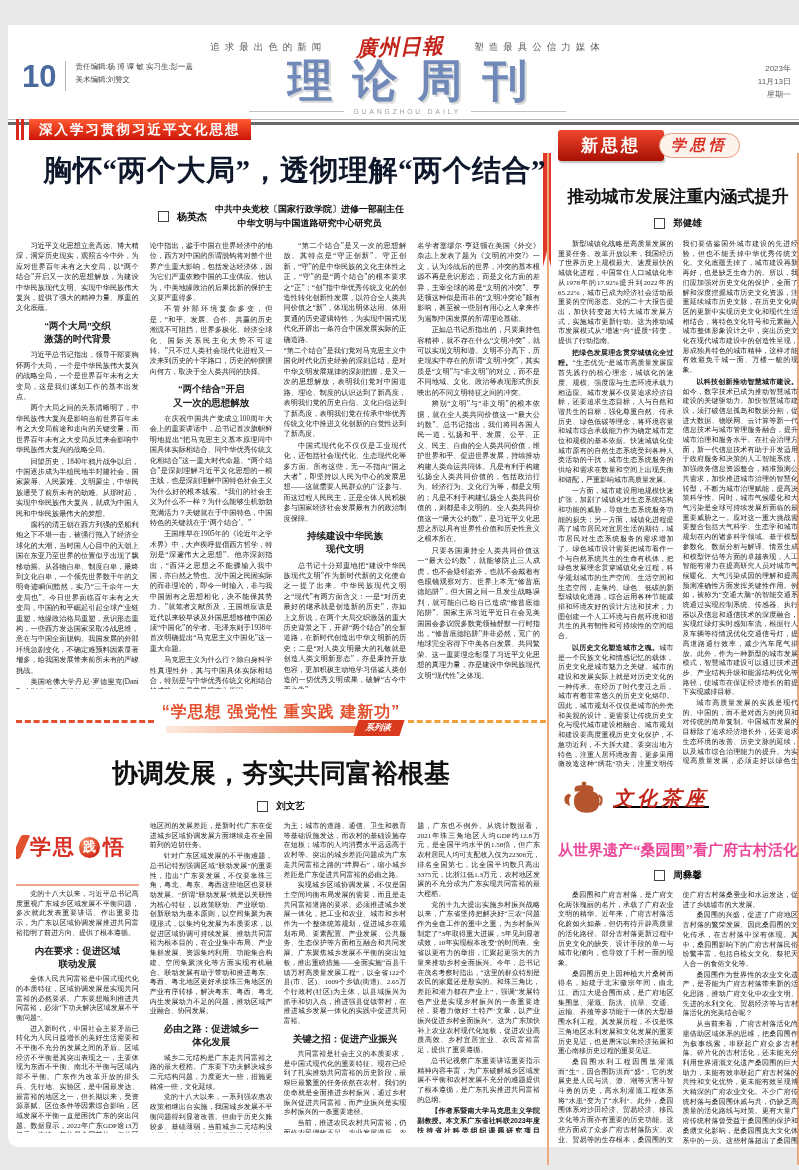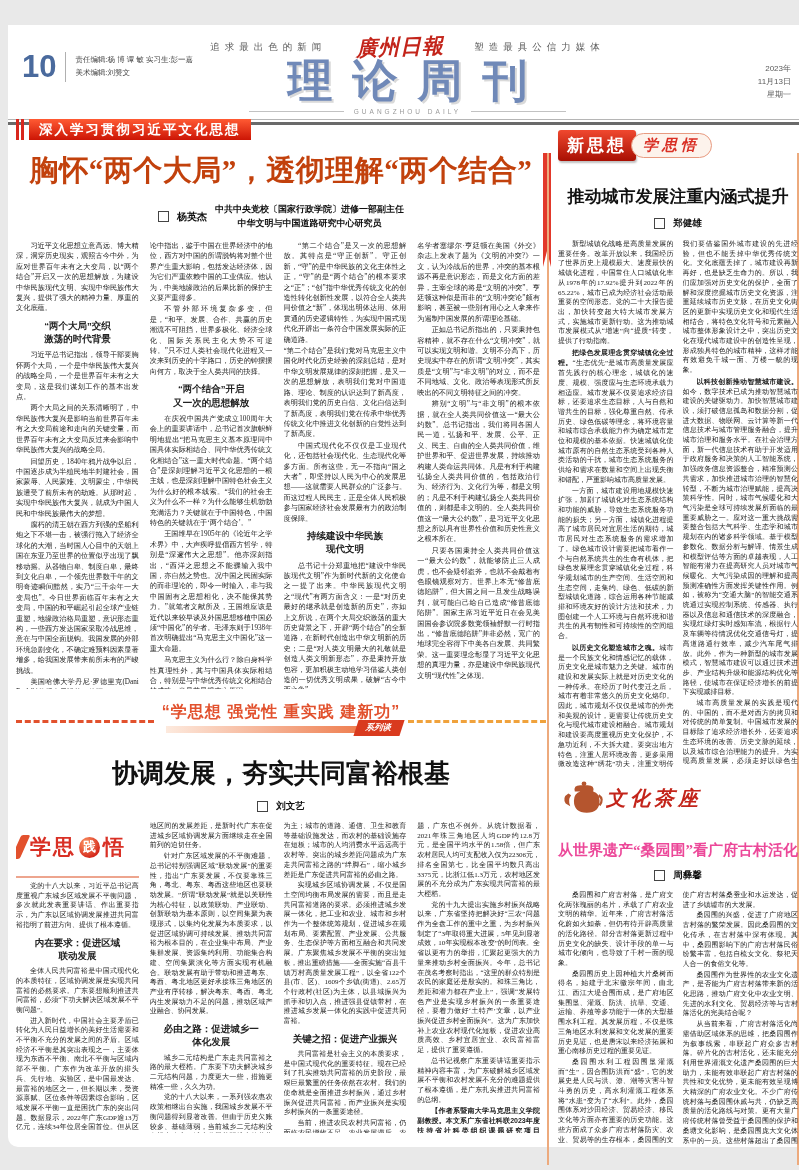--- a/index.html
+++ b/index.html
@@ -4,21 +4,21 @@
 <style>
   html,body{margin:0;padding:0;}
   body{width:799px;height:1170px;background:#d7d7d7;font-family:"Liberation Serif",serif;-webkit-font-smoothing:antialiased;}
   .stage{position:relative;width:799px;height:1170px;overflow:hidden;background:#e9e9e9;}
   .page{position:absolute;top:25px;left:0;width:799px;height:1122px;background:#ffffff;border-radius:0 0 10px 10px;margin-left:8px;}
 
   
   .row-slogans{position:absolute;top:8px;left:0;right:0;display:flex;justify-content:center;align-items:center;gap:30px;}
   .slogan{font-family:"Liberation Sans",sans-serif;font-size:9.5px;letter-spacing:5px;color:#5a5a5a;}
   .brand{color:#c3241a;font-size:21px;font-weight:900;font-style:italic;letter-spacing:1px;transform:rotate(-2deg);}
-  .left-meta{position:absolute;left:14px;top:26px;display:flex;align-items:center;gap:9px;}
+  .left-meta{position:absolute;left:14px;top:36px;display:flex;align-items:flex-start;gap:9px;}
   .pagenum{font-family:"Liberation Sans",sans-serif;font-size:31px;font-weight:900;color:#4a6a9d;line-height:1;}
   .meta-div{width:1px;height:30px;background:#b0b0b0;}
   .editors{font-family:"Liberation Sans",sans-serif;font-size:7.5px;color:#444;line-height:1.7;}
   .masthead{position:absolute;top:26px;left:0;right:0;text-align:center;font-size:45px;font-weight:900;color:#7089b8;letter-spacing:20px;text-indent:20px;text-shadow:2px 2px 0 #d9d9d9;}
   .gzd-row{position:absolute;top:83px;left:0;right:0;display:flex;justify-content:center;align-items:center;gap:10px;}
   .gzd-line{width:95px;height:1px;background:#c2c2c2;}
   .gzd{font-family:"Liberation Sans",sans-serif;font-size:6.5px;letter-spacing:3px;color:#9a9a9a;}
   .datebox{position:absolute;right:16px;top:38px;text-align:right;font-family:"Liberation Sans",sans-serif;font-size:8px;color:#5a5a5a;line-height:1.6;}
   .rule-thin{position:absolute;top:94px;left:0;right:0;height:1px;background:#b5b5b5;}
   .rule-thick{position:absolute;top:97px;left:0;right:0;height:3px;background:#6a6a6a;}
@@ -28,21 +28,21 @@
   .right-sec{position:absolute;left:548px;top:102px;width:244px;height:1018px;}
   .ribbon{position:absolute;left:535px;top:128px;width:8px;height:114px;background:#e2382a;clip-path:polygon(0 0,100% 0,100% 100%,50% 86%,0 100%);}
   .vline{position:absolute;top:128px;width:2px;height:1012px;background:#edaa7d;}
   .vline-mid{left:539px;}
   .vline-right{left:789px;}
 
   
   .lead-tag-row{position:absolute;top:4px;left:0;display:flex;align-items:stretch;height:21px;}
   .dbar{width:3px;background:#d8281e;margin-right:2px;}
   .lead-tag{background:linear-gradient(180deg,#ff5a33,#cc1505);color:#fff;font-family:"Liberation Sans",sans-serif;font-size:13.5px;font-weight:900;letter-spacing:2px;padding:2px 10px 0 10px;margin-left:3px;}
-  .lead-title{position:absolute;top:36px;left:0;right:0;text-align:center;font-size:29px;font-weight:900;color:#c2410c;letter-spacing:0.5px;}
+  .lead-title{position:absolute;top:36px;left:0;right:0;text-align:right;font-size:29px;font-weight:900;color:#0f172a;letter-spacing:0.5px;}
   .byline{display:flex;justify-content:center;align-items:center;gap:8px;}
   .lead-byline{position:absolute;top:88px;left:0;right:0;}
   .sq{display:inline-block;width:9px;height:9px;border:1.5px solid #444;}
   .auth{font-family:"Liberation Sans",sans-serif;font-size:10px;font-weight:900;color:#111;}
   .affil{font-family:"Liberation Sans",sans-serif;font-size:9px;font-weight:700;color:#111;line-height:1.55;text-align:center;}
   .lead-cols{position:absolute;top:126px;left:0;width:524px;height:448px;display:flex;gap:11px;}
   .col{flex:1 1 0;overflow:hidden;}
 
   
   .blk{margin:0 0 1px 0;text-align:justify;color:#222;}
@@ -59,34 +59,34 @@
   .dashL{flex:1;border-top:3.5px dashed #e2512d;margin-right:8px;}
   .dashR{flex:1;border-top:3.5px dashed #f0a23c;margin-left:8px;}
   .series-title{font-family:"Liberation Sans",sans-serif;font-size:16px;font-weight:900;color:#e2512d;letter-spacing:1px;white-space:nowrap;}
   .series-strip{position:absolute;top:611px;left:150px;width:230px;height:7px;background:linear-gradient(90deg,#fdeade,#ec6a35);}
   .series-tag{position:absolute;top:605px;left:340px;background:#d93a1e;color:#fff;font-family:"Liberation Sans",sans-serif;font-size:8.5px;font-weight:700;padding:2px 10px;transform:skewX(-18deg);}
 
   
   .b-title{position:absolute;top:641px;left:0;right:0;text-align:center;font-size:26px;font-weight:900;color:#111;}
   .b-byline{position:absolute;top:685px;left:0;right:0;}
   .b-cols{position:absolute;top:707px;left:0;width:524px;height:311px;display:flex;gap:11px;}
-  .xs-badge{height:50px;margin-bottom:4px;display:flex;align-items:center;border-bottom:2px solid #eda58e;padding-bottom:4px;}
+  .xs-badge{height:50px;margin-bottom:4px;display:flex;align-items:center;border-bottom:2px solid #eda58e;padding-bottom:12px;}
   .xs-swoosh{width:9px;height:24px;background:#e2512d;transform:skewX(-24deg);border-radius:2px;margin-right:5px;}
   .xs-big{font-family:"Liberation Sans",sans-serif;font-size:21px;font-weight:900;color:#d93025;letter-spacing:2px;}
   .xs-circ{width:21px;height:21px;border-radius:50%;background:radial-gradient(circle at 35% 30%,#f96,#c40000);color:#fff;font-family:"Liberation Sans",sans-serif;font-size:13px;font-weight:900;display:flex;align-items:center;justify-content:center;margin:0 3px;}
 
   
   .xsx-row{position:absolute;top:3px;left:2px;display:flex;align-items:center;}
-  .xsx-box{background:linear-gradient(180deg,#f0482f,#a80f03);color:#fff;font-family:"Liberation Sans",sans-serif;font-size:17px;font-weight:900;letter-spacing:3px;padding:4px 9px;border-radius:3px;box-shadow:1px 2px 2px rgba(0,0,0,.25);}
+  .xsx-box{background:linear-gradient(180deg,#f0482f,#a80f03);color:#fff;font-family:"Liberation Sans",sans-serif;font-size:17px;font-weight:900;letter-spacing:3px;padding:4px 23px;border-radius:3px;box-shadow:1px 2px 2px rgba(0,0,0,.25);}
   .xsw{margin-left:-5px;background:#fdf3ec;border:1.5px solid #e89a80;border-radius:14px;color:#d93025;font-size:15px;font-weight:900;font-style:italic;letter-spacing:4px;padding:2px 11px;}
   .rt-title{position:absolute;top:58px;left:0;right:0;text-align:center;font-size:17px;font-weight:900;color:#111;}
   .rt-byline{position:absolute;top:90px;left:0;right:0;}
   .rt-byline .auth,.rb-byline .auth,.b-byline .auth{font-size:9.5px;}
   .rt-cols{position:absolute;top:113px;left:2px;width:240px;height:527px;display:flex;gap:9px;}
-  .cz-row{position:absolute;top:652px;left:6px;display:flex;align-items:center;}
+  .cz-row{position:absolute;top:652px;left:6px;display:flex;align-items:center;gap:7px;text-decoration:underline;}
   .cz-text{color:#c3241a;font-size:20px;font-weight:900;font-style:italic;letter-spacing:4px;}
   .rb-title{position:absolute;top:714px;left:0;right:0;text-align:center;font-size:15px;font-weight:900;color:#ec4899;}
   .rb-byline{position:absolute;top:742px;left:0;right:0;}
   .rb-cols{position:absolute;top:764px;left:2px;width:240px;height:254px;display:flex;gap:9px;}
 </style>
 </head>
 <body>
 
 <div class="stage">
   <div class="page">
@@ -206,21 +206,21 @@
 联动发展</h4>
                 <p class="blk blk-p">全体人民共同富裕是中国式现代化的本质特征，区域协调发展是实现共同富裕的必然要求。广东要想顺利推进共同富裕，必须“下功夫解决区域发展不平衡问题”。</p>
                 <p class="blk blk-p">进入新时代，中国社会主要矛盾已转化为人民日益增长的美好生活需要和不平衡不充分的发展之间的矛盾。区域经济不平衡是其突出表现之一，主要体现为东西不平衡、南北不平衡与区域内部不平衡。广东作为改革开放的排头兵、先行地、实验区，是中国最发达、最富裕的地区之一，但长期以来，受资源禀赋、区位条件等因素综合影响，区域发展不平衡一直是困扰广东的突出问题。数据显示，2022年广东GDP逾13万亿元，连续34年位居全国首位。但从区域分布来看，无论是地区生产总值还是居民存款，珠三角9市都占到全省的八成多，其余12市仅占不足两成，区域间的发展存在较大差距。缩小粤东西北地区与珠三角</p>
               </div>
           </div>
           <div class="col">
               <p class="blk blk-pc">地区间的发展差距，是新时代广东在促进城乡区域协调发展方面继续走在全国前列的迫切任务。</p>
               <p class="blk blk-p">针对广东区域发展的不平衡难题，总书记特别强调区域“联动发展”的重要性，指出“广东要发展，不仅要靠珠三角，粤北、粤东、粤西这些地区也要联动发展。”所谓“联动发展”就是以关联性为核心特征，以政策联动、产业联动、创新联动为基本原则，以空间集聚为表现形式，以集约化发展为本质要求，以促进区域协调可持续发展、推动共同富裕为根本目的，在企业集中布局、产业集群发展、资源集约利用、功能集合构建、空间集聚演化等方面实现有机融合。联动发展有助于带动和推进粤东、粤西、粤北地区更好承接珠三角地区的产业有序转移，解决粤东、粤西、粤北内生发展动力不足的问题，推动区域产业融合、协同发展。</p>
               <h4 class="blk blk-h">必由之路：促进城乡一
 体化发展</h4>
-              <p class="blk blk-p">城乡二元结构是广东走共同富裕之路的最大桎梏。广东要下功夫解决城乡二元结构问题，力度更大一些，措施更精准一些，久久为功。</p>
+              <p class="blk blk-p">城乡二元结构是广东走共同富裕之路的最大桎梏。广东要下功夫解决城乡二元结构问题，力度更大一些，措施更精准一些，文化延续。</p>
               <p class="blk blk-p">党的十八大以来，一系列强农惠农政策相继出台实施，我国城乡发展不平衡问题得到显著改善。但由于历史欠账较多、基础薄弱，当前城乡二元结构没有根本改变，城乡发展差距扩大的趋势没有根本扭转。广东城乡发展的差距主要表现为：城市经济以现代化的大工业生产为主，而农村以典型的小农经济</p>
             </div>
           <div class="col">
               <p class="blk blk-pc">为主；城市的道路、通信、卫生和教育等基础设施发达，而农村的基础设施存在短板；城市的人均消费水平远远高于农村等。突出的城乡差距问题成为广东走共同富裕之路的“绊脚石”，缩小城乡差距是广东促进共同富裕的必由之路。</p>
               <p class="blk blk-p">实现城乡区域协调发展，不仅是国土空间均衡布局发展的需要，而且是走共同富裕道路的要求。必须推进城乡发展一体化，把工业和农业、城市和乡村作为一个整体统筹规划，促进城乡在规划布局、要素配置、产业发展、公共服务、生态保护等方面相互融合和共同发展。广东聚焦城乡发展不平衡的突出短板，推出重磅措施——全面实施“百县千镇万村高质量发展工程”，以全省122个县(市、区)、1609个乡镇(街道)、2.65万个行政村(社区)为主体，以县域振兴为抓手和切入点，推进强县促镇带村，在推进城乡发展一体化的实践中促进共同富裕。</p>
               <h4 class="blk blk-h">关键之招：促进产业振兴</h4>
               <p class="blk blk-p">共同富裕是社会主义的本质要求，是中国式现代化的重要特征。现在已经到了扎实推动共同富裕的历史阶段，最艰巨最繁重的任务依然在农村。我们的使命就是全面推进乡村振兴，通过乡村振兴促进共同富裕，而产业振兴是实现乡村振兴的一条重要途径。</p>
               <p class="blk blk-p">当前，推进农民农村共同富裕，仍面临农民增收不足、农业发展滞后、农村建设不完善等诸多问</p>
             </div>
           <div class="col">

